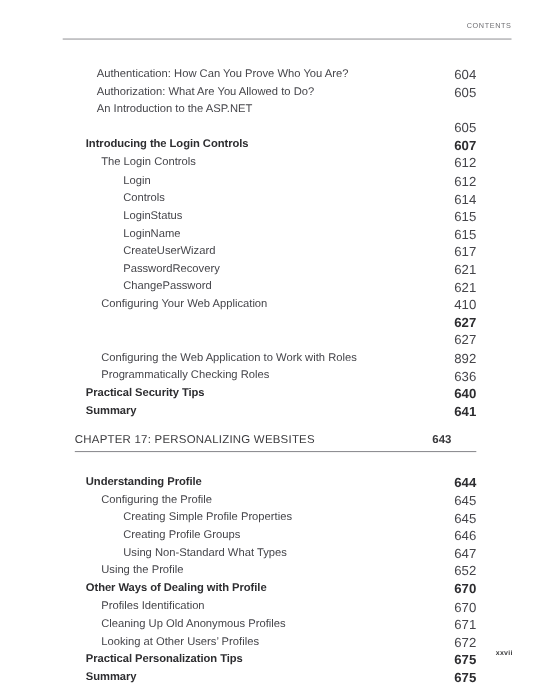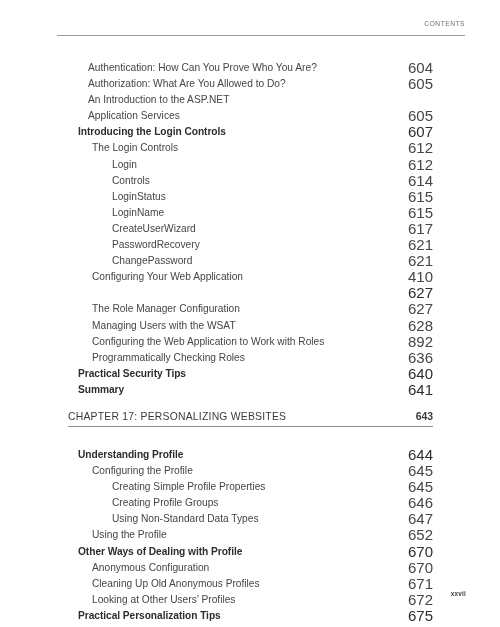--- a/index.html
+++ b/index.html
@@ -67,27 +67,27 @@
     top: 0;
     white-space: nowrap;
     font-size: 10.2px;
   }
   .entry .page-num {
     position: absolute;
     top: 0;
     right: 67px;
     width: 40px;
     text-align: right;
-    font-size: 15px;
+    font-size: 12px;
     font-variant-numeric: lining-nums;
   }
 
   
   .lvl-h .title   { left: 78px;  font-weight: bold; color: #2d2d30; letter-spacing: -0.05px; }
-  .lvl-h .page-num{ font-weight: normal; color: #2d2d30; }
+  .lvl-h .page-num{ font-weight: bold; color: #2d2d30; }
   .lvl-1 .title   { left: 88px;  font-weight: 400; color: #45454a; }
   .lvl-1 .page-num{ font-weight: 400; color: #45454a; }
   .lvl-2 .title   { left: 92px; font-weight: 400; color: #45454a; }
   .lvl-2 .page-num{ font-weight: 400; color: #45454a; }
   .lvl-3 .title   { left: 112px; font-weight: 400; color: #45454a; }
   .lvl-3 .page-num{ font-weight: 400; color: #45454a; }
 
   
   .chapter {
     position: relative;
@@ -102,21 +102,21 @@
     font-size: 10.4px;
     font-weight: normal;
     letter-spacing: 0.22px;
     color: #3a3a3d;
     white-space: nowrap;
   }
   .chapter .chapter-page {
     position: absolute;
     right: 67px;
     width: 40px;
-    text-align: right;
+    text-align: left;
     top: 0;
     font-size: 10.4px;
     font-weight: bold;
     color: #3a3a3d;
   }
   .chapter-rule {
     position: absolute;
     left: 68px;
     right: 67px;
     top: 15px;
@@ -162,21 +162,20 @@
           <span class="page-num">604</span>
         </div>
         <div class="entry lvl-1">
           <span class="title">Authorization: What Are You Allowed to Do?</span>
           <span class="page-num">605</span>
         </div>
         <div class="entry lvl-1 cont">
           <span class="title">An Introduction to the ASP.NET</span>
         </div>
         <div class="entry lvl-1">
-          <span class="title">Application Services</span>
           <span class="page-num">605</span>
         </div>
         <div class="entry lvl-h">
           <span class="title">Introducing the Login Controls</span>
           <span class="page-num">607</span>
         </div>
         <div class="entry lvl-2">
           <span class="title">The Login Controls</span>
           <span class="page-num">612</span>
         </div>
@@ -209,26 +208,21 @@
           <span class="page-num">621</span>
         </div>
         <div class="entry lvl-2">
           <span class="title">Configuring Your Web Application</span>
           <span class="page-num">410</span>
         </div>
         <div class="entry lvl-h">
           <span class="page-num">627</span>
         </div>
         <div class="entry lvl-2">
-          <span class="title">The Role Manager Configuration</span>
           <span class="page-num">627</span>
-        </div>
-        <div class="entry lvl-2">
-          <span class="title">Managing Users with the WSAT</span>
-          <span class="page-num">628</span>
         </div>
         <div class="entry lvl-2">
           <span class="title">Configuring the Web Application to Work with Roles</span>
           <span class="page-num">892</span>
         </div>
         <div class="entry lvl-2">
           <span class="title">Programmatically Checking Roles</span>
           <span class="page-num">636</span>
         </div>
         <div class="entry lvl-h">
@@ -260,33 +254,33 @@
         </div>
         <div class="entry lvl-3">
           <span class="title">Creating Simple Profile Properties</span>
           <span class="page-num">645</span>
         </div>
         <div class="entry lvl-3">
           <span class="title">Creating Profile Groups</span>
           <span class="page-num">646</span>
         </div>
         <div class="entry lvl-3">
-          <span class="title">Using Non-Standard Data Types</span>
+          <span class="title">Using Non-Standard What Types</span>
           <span class="page-num">647</span>
         </div>
         <div class="entry lvl-2">
           <span class="title">Using the Profile</span>
           <span class="page-num">652</span>
         </div>
         <div class="entry lvl-h">
           <span class="title">Other Ways of Dealing with Profile</span>
           <span class="page-num">670</span>
         </div>
         <div class="entry lvl-2">
-          <span class="title">Anonymous Configuration</span>
+          <span class="title">Profiles Identification</span>
           <span class="page-num">670</span>
         </div>
         <div class="entry lvl-2">
           <span class="title">Cleaning Up Old Anonymous Profiles</span>
           <span class="page-num">671</span>
         </div>
         <div class="entry lvl-2">
           <span class="title">Looking at Other Users’ Profiles</span>
           <span class="page-num">672</span>
         </div>

